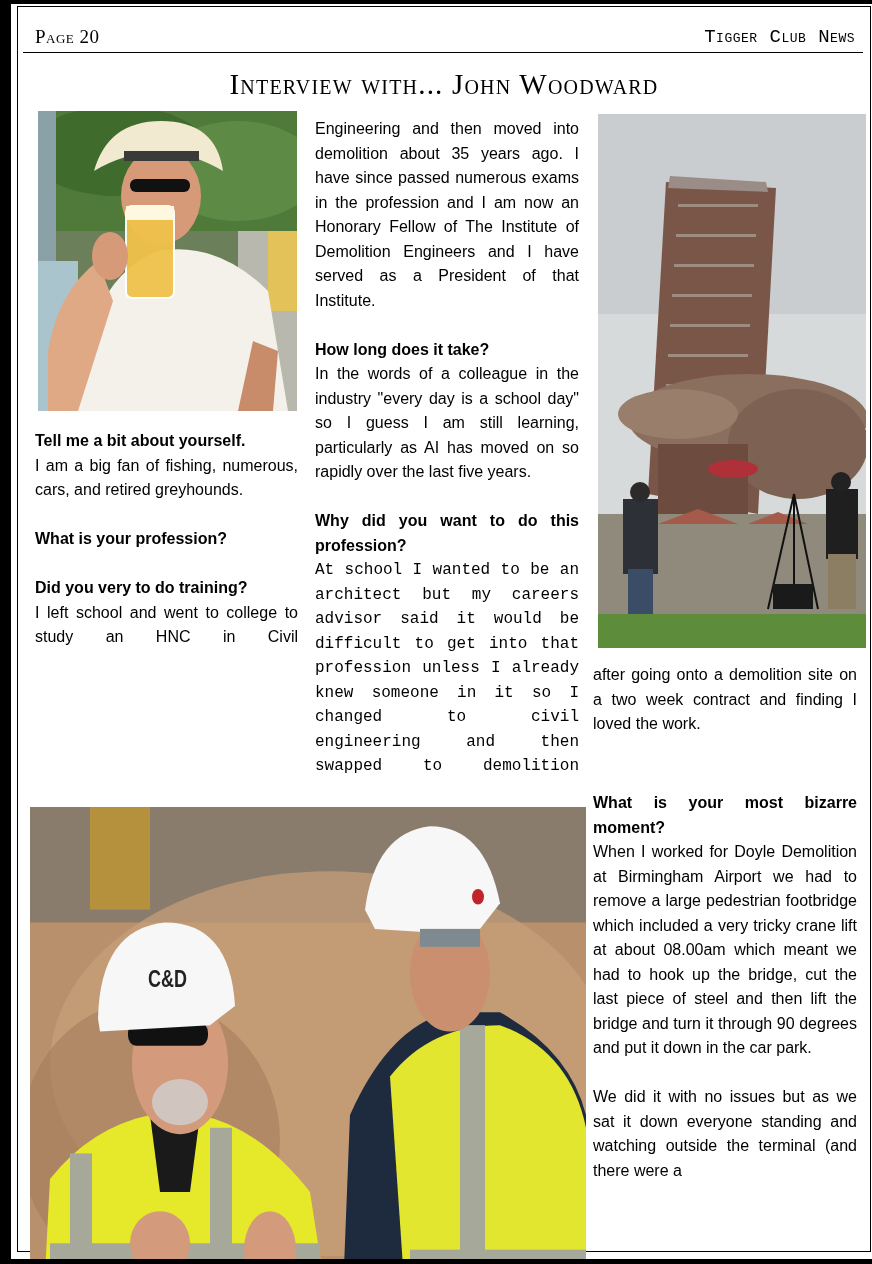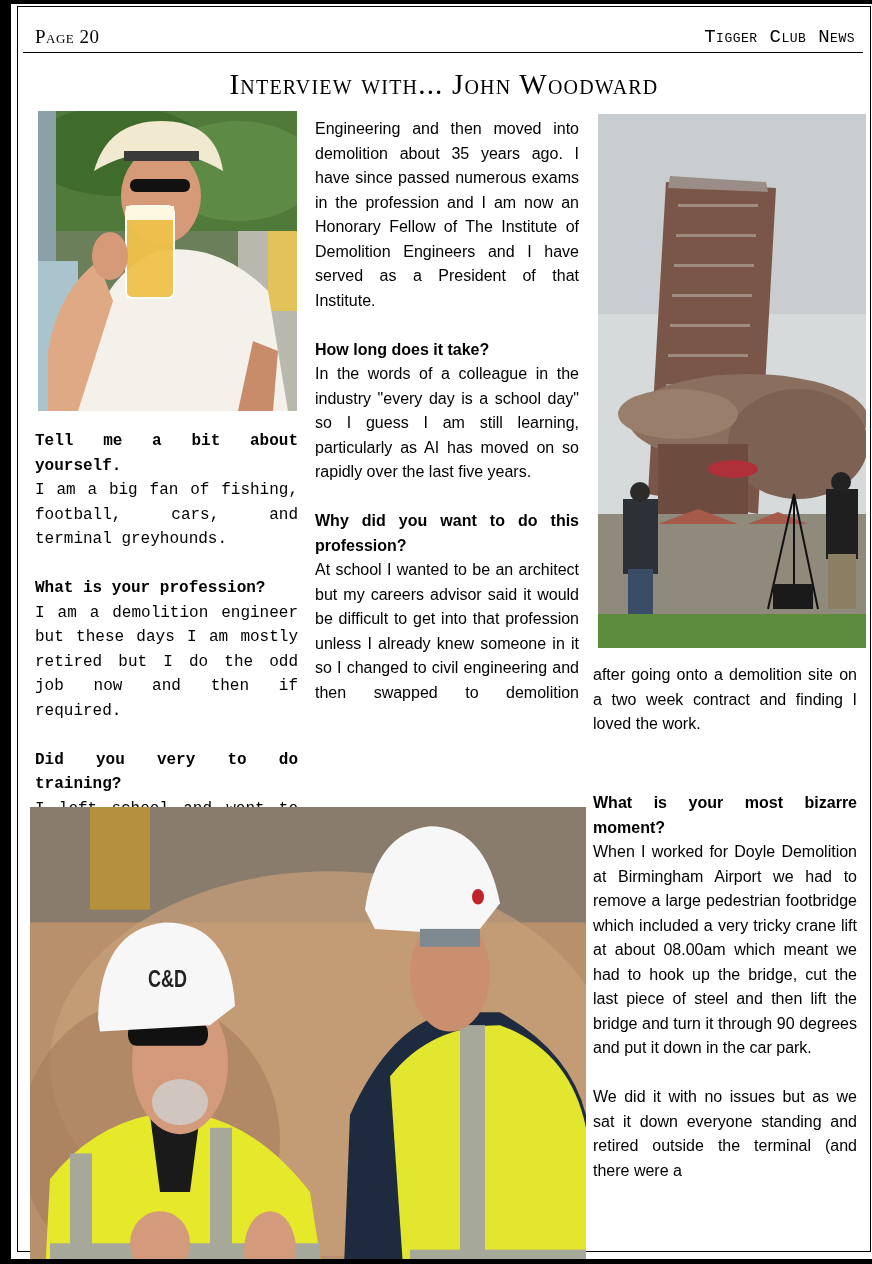--- a/index.html
+++ b/index.html
@@ -30,21 +30,21 @@
   }
   .title {
     position: absolute; left: 0; top: 64px; width: 866px; text-align: center;
     font-family: "Liberation Serif", "DejaVu Serif", serif; font-variant: small-caps;
     font-size: 29px; letter-spacing: 1.2px;
   }
   .col { position: absolute; font-size: 16px; line-height: 24.5px; text-align: justify; }
   .col p { margin: 0; }
   .col .q { font-weight: bold; margin-top: 0; }
   .col .gap { height: 24.5px; }
-  .col1 { left: 24px; top: 425px; width: 263px; font-family: Liberation Mono, monospace; }
+  .col1 { left: 24px; top: 425px; width: 263px; }
   .col2 { left: 304px; top: 113px; width: 264px; }
   .col3a { left: 582px; top: 659px; width: 264px; }
   .col3b { left: 582px; top: 787px; width: 264px; }
 
   .photo { position: absolute; overflow: hidden; }
   .photo svg { display: block; width: 100%; height: 100%; }
   .photo-portrait { left: 27px; top: 107px; width: 259px; height: 300px; }
   .photo-tower { left: 587px; top: 110px; width: 268px; height: 534px; }
   .photo-workers { left: 19px; top: 803px; width: 556px; height: 562px; }
 </style>
@@ -116,48 +116,47 @@
       <rect x="230" y="440" width="28" height="55" fill="#8c7e63"></rect>
       <line x1="196" y1="380" x2="170" y2="495" stroke="#111" stroke-width="2"></line>
       <line x1="196" y1="380" x2="220" y2="495" stroke="#111" stroke-width="2"></line>
       <line x1="196" y1="380" x2="196" y2="495" stroke="#111" stroke-width="2"></line>
       <rect x="175" y="470" width="40" height="25" fill="#1a1a1a"></rect>
     </svg>
   </div>
 
   <div class="col col1">
     <p class="q">Tell me a bit about yourself.</p>
-    <p>I am a big fan of fishing, football, cars, and terminal greyhounds.</p>
+    <p>I am a big fan of fishing, numerous, cars, and retired greyhounds.</p>
     <div class="gap"></div>
     <p class="q">What is your profession?</p>
-    <p>I am a demolition engineer but these days I am mostly retired but I do the odd job now and then if required.</p>
     <div class="gap"></div>
     <p class="q">Did you very to do training?</p>
     <p style="text-align-last: justify;">I left school and went to college to study an HNC in Civil</p>
   </div>
 
   <div class="col col2">
     <p>Engineering and then moved into demolition about 35 years ago. I have since passed numerous exams in the profession and I am now an Honorary Fellow of The Institute of Demolition Engineers and I have served as a President of that Institute.</p>
     <div class="gap"></div>
     <p class="q">How long does it take?</p>
     <p>In the words of a colleague in the industry "every day is a school day" so I guess I am still learning, particularly as AI has moved on so rapidly over the last five years.</p>
     <div class="gap"></div>
     <p class="q">Why did you want to do this profession?</p>
-    <p style="text-align-last: justify;">At school I wanted to be an architect but my careers advisor said it would be difficult to get into that profession unless I already knew someone in it so I changed to civil engineering and then swapped to demolition</p>
+    <p style="text-align-last: justify; font-family: Liberation Mono, monospace;">At school I wanted to be an architect but my careers advisor said it would be difficult to get into that profession unless I already knew someone in it so I changed to civil engineering and then swapped to demolition</p>
   </div>
 
   <div class="col col3a">
     <p>after going onto a demolition site on a two week contract and finding I loved the work.</p>
   </div>
 
   <div class="col col3b">
     <p class="q">What is your most bizarre moment?</p>
     <p>When I worked for Doyle Demolition at Birmingham Airport we had to remove a large pedestrian footbridge which included a very tricky crane lift at about 08.00am which meant we had to hook up the bridge, cut the last piece of steel and then lift the bridge and turn it through 90 degrees and put it down in the car park.</p>
     <div class="gap"></div>
-    <p>We did it with no issues but as we sat it down everyone standing and retired outside the terminal (and there were a</p>
+    <p>We did it with no issues but as we sat it down everyone standing and watching outside the terminal (and there were a</p>
   </div>
 
   <div class="photo photo-workers">
     <svg viewBox="0 0 556 438" preserveAspectRatio="none">
       <rect width="556" height="438" fill="#b8906c"></rect>
       <rect width="556" height="90" fill="#8a7c6c"></rect>
       <rect x="60" y="0" width="60" height="80" fill="#c99a2a" opacity="0.7"></rect>
       <ellipse cx="300" cy="200" rx="280" ry="150" fill="#c7a079" opacity="0.7"></ellipse>
       <ellipse cx="120" cy="260" rx="130" ry="110" fill="#a57d5b" opacity="0.6"></ellipse>
 

